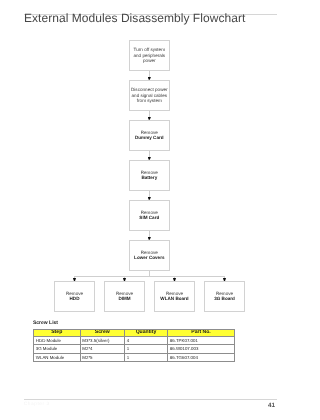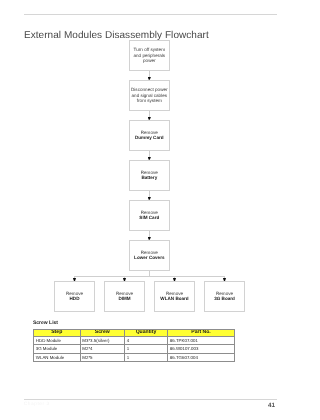--- a/index.html
+++ b/index.html
@@ -1,21 +1,21 @@
 <!DOCTYPE html>
 <html><head>
 <meta charset="utf-8">
 <style>
   html,body{margin:0;padding:0;background:#fff;}
   body{width:300px;height:420px;font-family:"Liberation Sans",sans-serif;
        position:relative;overflow:hidden;-webkit-font-smoothing:antialiased;text-rendering:geometricPrecision;}
   .page{position:absolute;left:0;top:0;width:300px;height:420px;filter:opacity(1);}
 
   .hrule-top{position:absolute;left:24px;top:14.0px;width:253px;height:1.1px;background:#d6d6d6;}
-  .doc-title{position:absolute;left:24px;top:30px;font-size:10px;color:#474747;
+  .doc-title{position:absolute;left:24px;top:11px;font-size:12px;color:#474747;
              white-space:nowrap;letter-spacing:0.05px;}
 
   .fbox{position:absolute;box-sizing:border-box;border:0.7px solid #d2d2d2;
         display:flex;flex-direction:column;align-items:center;justify-content:center;}
   .fbox .ln{font-size:4.6px;line-height:5.45px;color:#393939;text-align:center;white-space:nowrap;}
   .fbox .ln.bold{font-weight:bold;color:#1a1a1a;}
 
   .vline{position:absolute;width:0.55px;background:#cfcfcf;}
   .hline{position:absolute;height:0.55px;background:#cfcfcf;}
   .arrow{position:absolute;}

